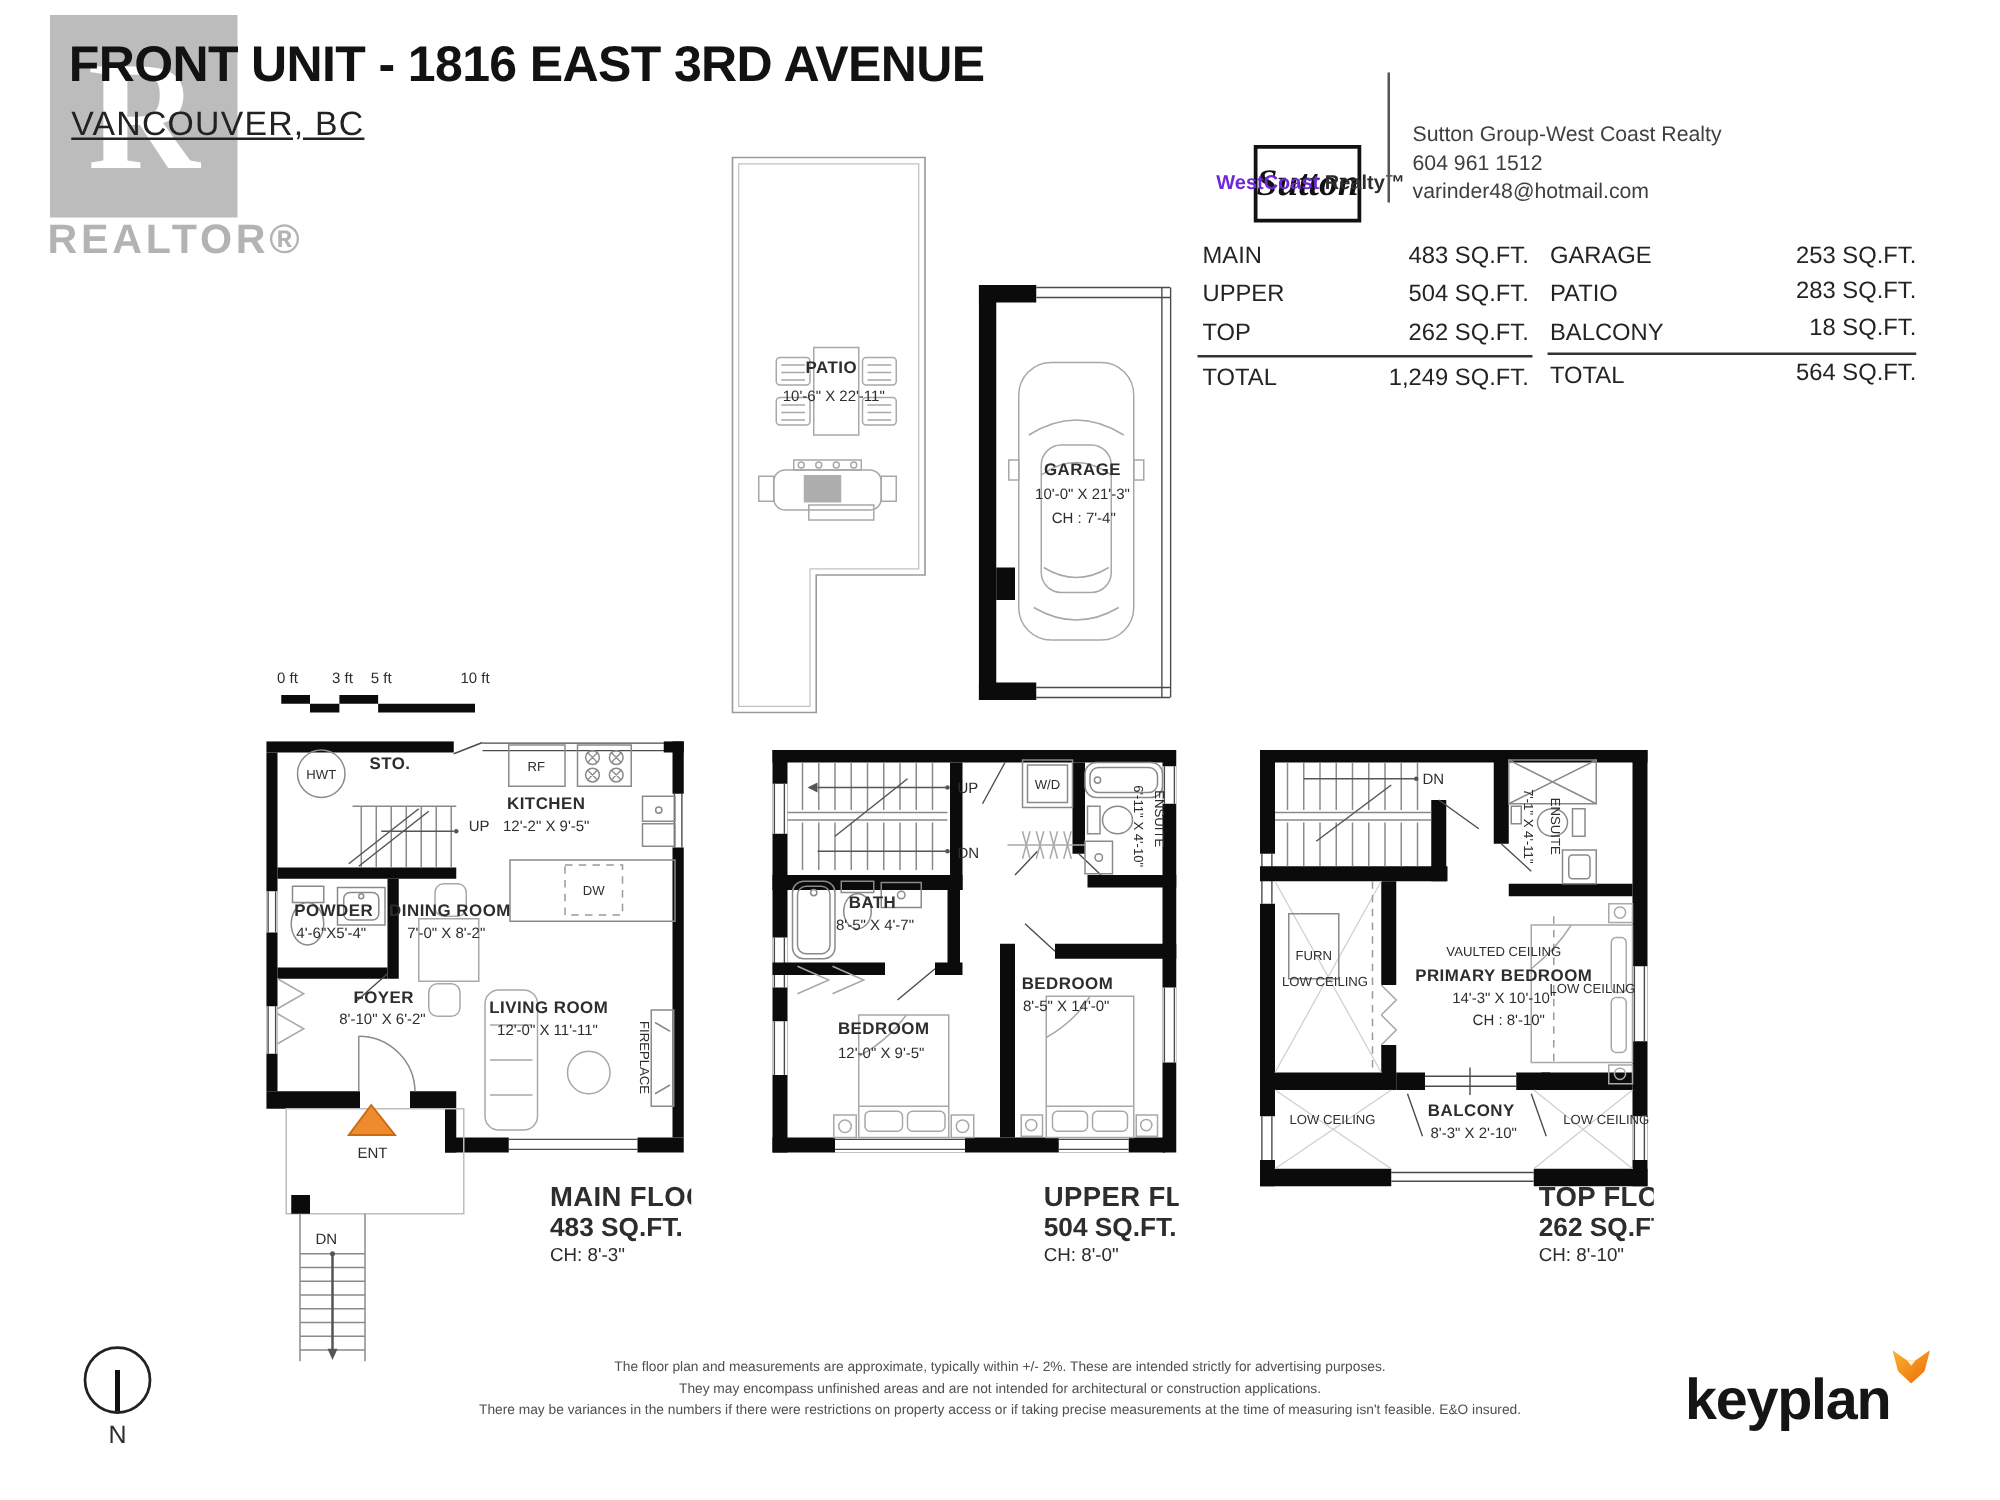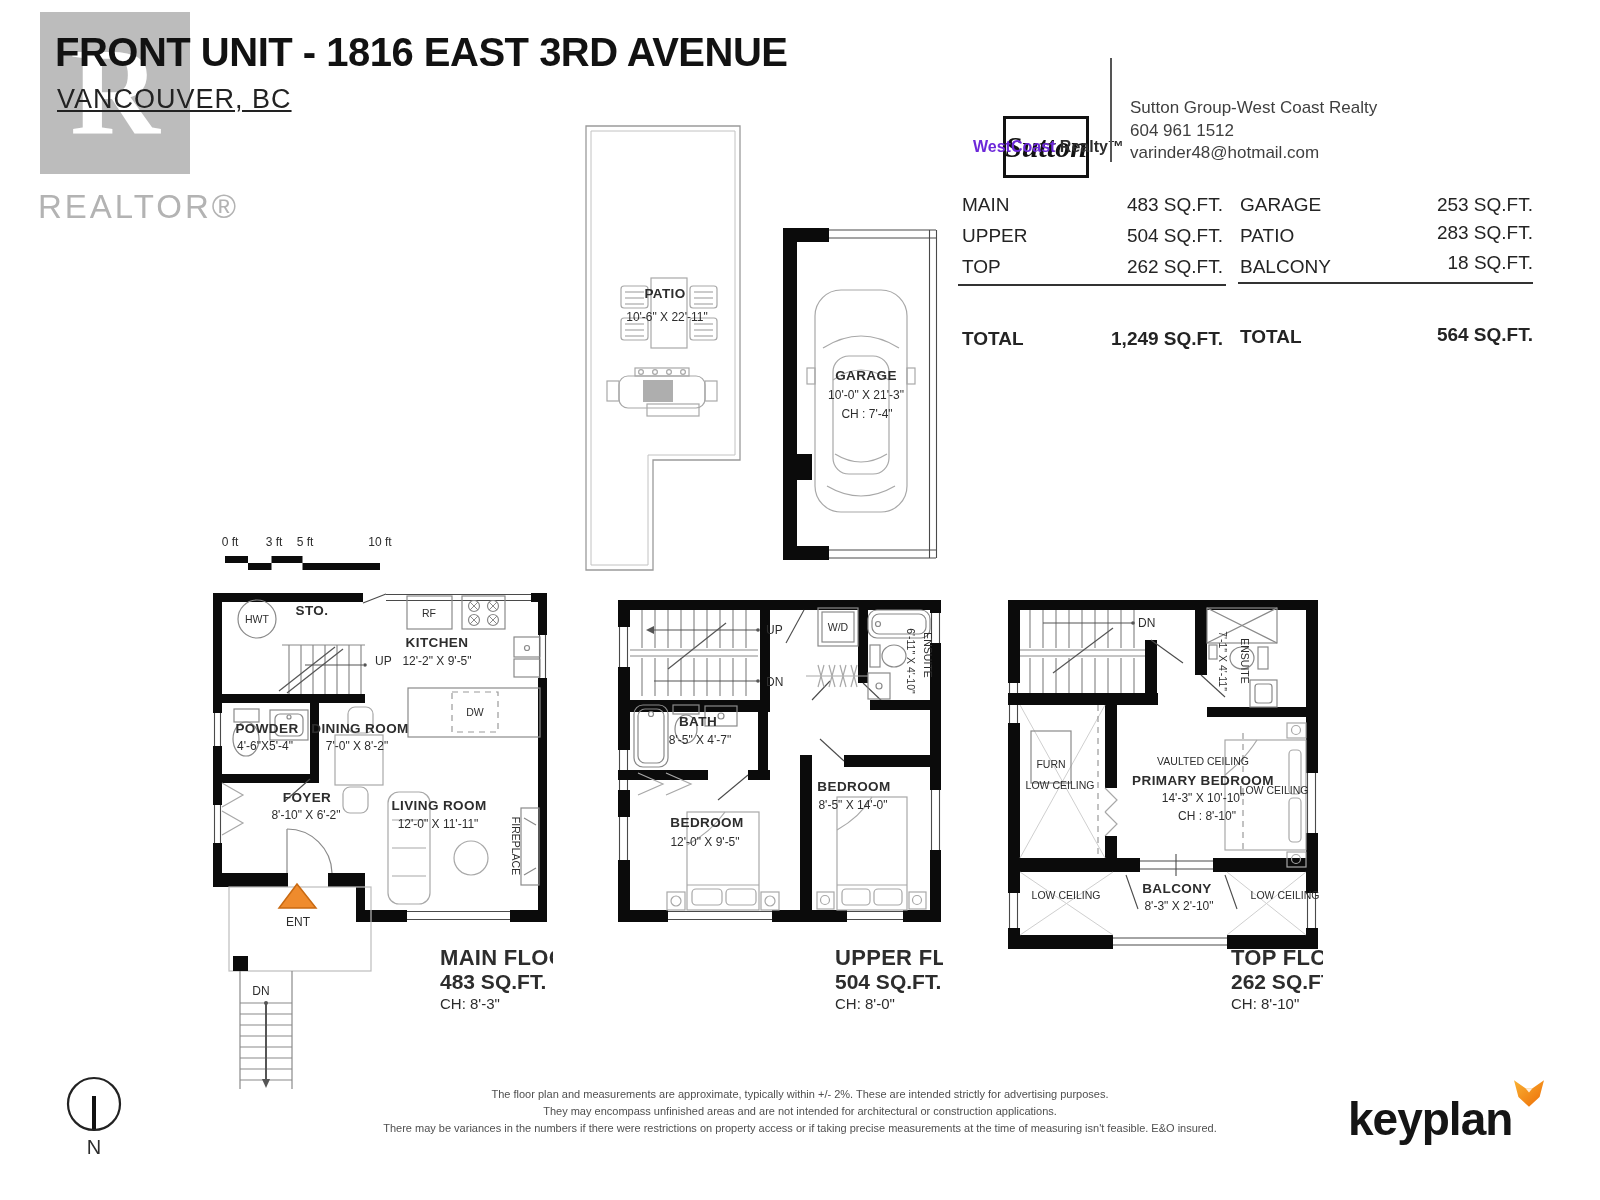--- a/index.html
+++ b/index.html
@@ -3,40 +3,40 @@
 <meta charset="utf-8">
 <style>
   html,body{margin:0;padding:0;background:#ffffff;}
   #page{position:relative;width:1600px;height:1200px;background:#fff;overflow:hidden;
         font-family:"Liberation Sans",sans-serif;color:#2d2d2d;}
   .abs{position:absolute;}
   
   #realtor-box{left:40px;top:12px;width:150px;height:162px;background:#bcbcbc;z-index:1;
                display:flex;align-items:center;justify-content:center;}
   #realtor-box span{font-family:"Liberation Serif",serif;font-weight:bold;font-size:124px;color:#fff;line-height:1;}
-  #realtor-word{left:38px;top:188px;font-size:33px;font-weight:normal;color:#b3b3b3;letter-spacing:3px;z-index:1;}
+  #realtor-word{left:38px;top:172px;font-size:33px;font-weight:bold;color:#b3b3b3;letter-spacing:3px;z-index:1;}
   #main-title{left:55px;top:30px;font-size:40px;font-weight:bold;color:#121212;letter-spacing:-0.5px;z-index:2;white-space:nowrap;}
   #sub-title{left:57px;top:84px;font-size:27px;font-weight:normal;color:#222;letter-spacing:1px;z-index:2;text-decoration:underline;}
   
   #sutton-box{left:1003px;top:76px;width:80px;height:56px;border:3px solid #111;
               display:flex;align-items:center;justify-content:center;margin-top:40px;}
   #sutton-box span{font-family:"Liberation Serif",serif;font-style:italic;font-weight:bold;font-size:30px;color:#111;}
   #westcoast-line{left:973px;top:138px;width:145px;text-align:center;font-size:16px;font-weight:bold;white-space:nowrap;}
   #westcoast-line .red{color:#6d28d9;}
   #agent-divider{left:1110px;top:58px;width:2px;height:104px;background:#555;}
   #agent-name{left:1128px;top:52px;font-size:36px;font-weight:bold;color:#3c3c3c;}
   #agent-company{left:1130px;top:98px;font-size:17px;color:#3f3f3f;}
   #agent-phone{left:1130px;top:121px;font-size:17px;color:#3f3f3f;}
   #agent-email{left:1130px;top:143px;font-size:17px;color:#3f3f3f;}
   
   #area-table{left:948px;top:188px;width:590px;height:130px;font-size:19px;color:#242424;}
   .ar-label{position:absolute;white-space:nowrap;}
   .ar-value{position:absolute;text-align:right;white-space:nowrap;}
   .ar-rule{position:absolute;height:0;border-top:2px solid #333;}
-  .ar-bold{font-weight:bold;margin-top:36px;}
+  .ar-bold{font-weight:normal;}
   
   svg text{font-family:"Liberation Sans",sans-serif;fill:#2d2d2d;}
   .rn{font-weight:bold;font-size:13.5px;letter-spacing:.4px;}
   .rd{font-size:12px;}
   .sm{font-size:10.5px;}
   .ftitle{font-weight:bold;font-size:22px;letter-spacing:.3px;}
   .farea{font-weight:bold;font-size:21px;}
   .fch{font-size:15px;}
   .wall{fill:#0b0b0b;stroke:none;}
   .fx{fill:none;stroke:#8a8a8a;stroke-width:1.2;}

